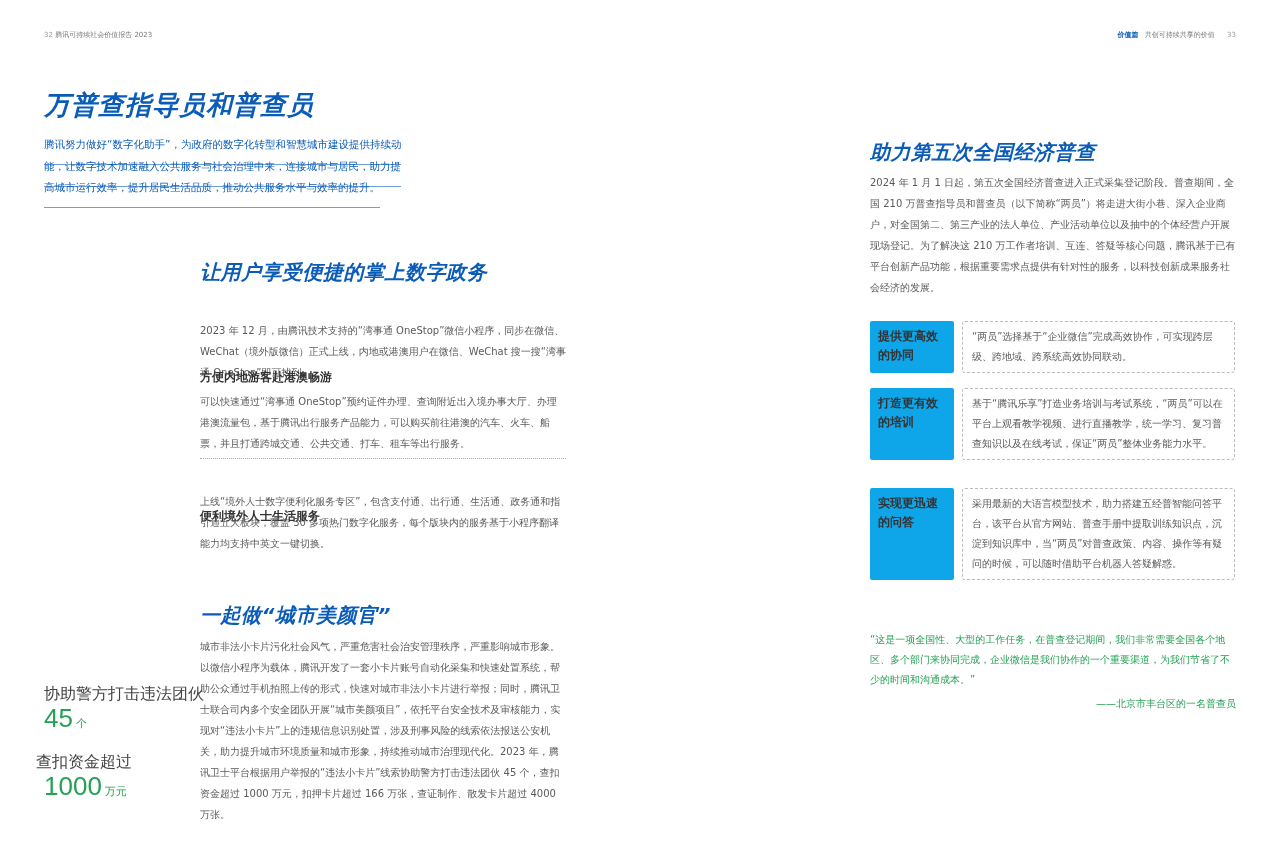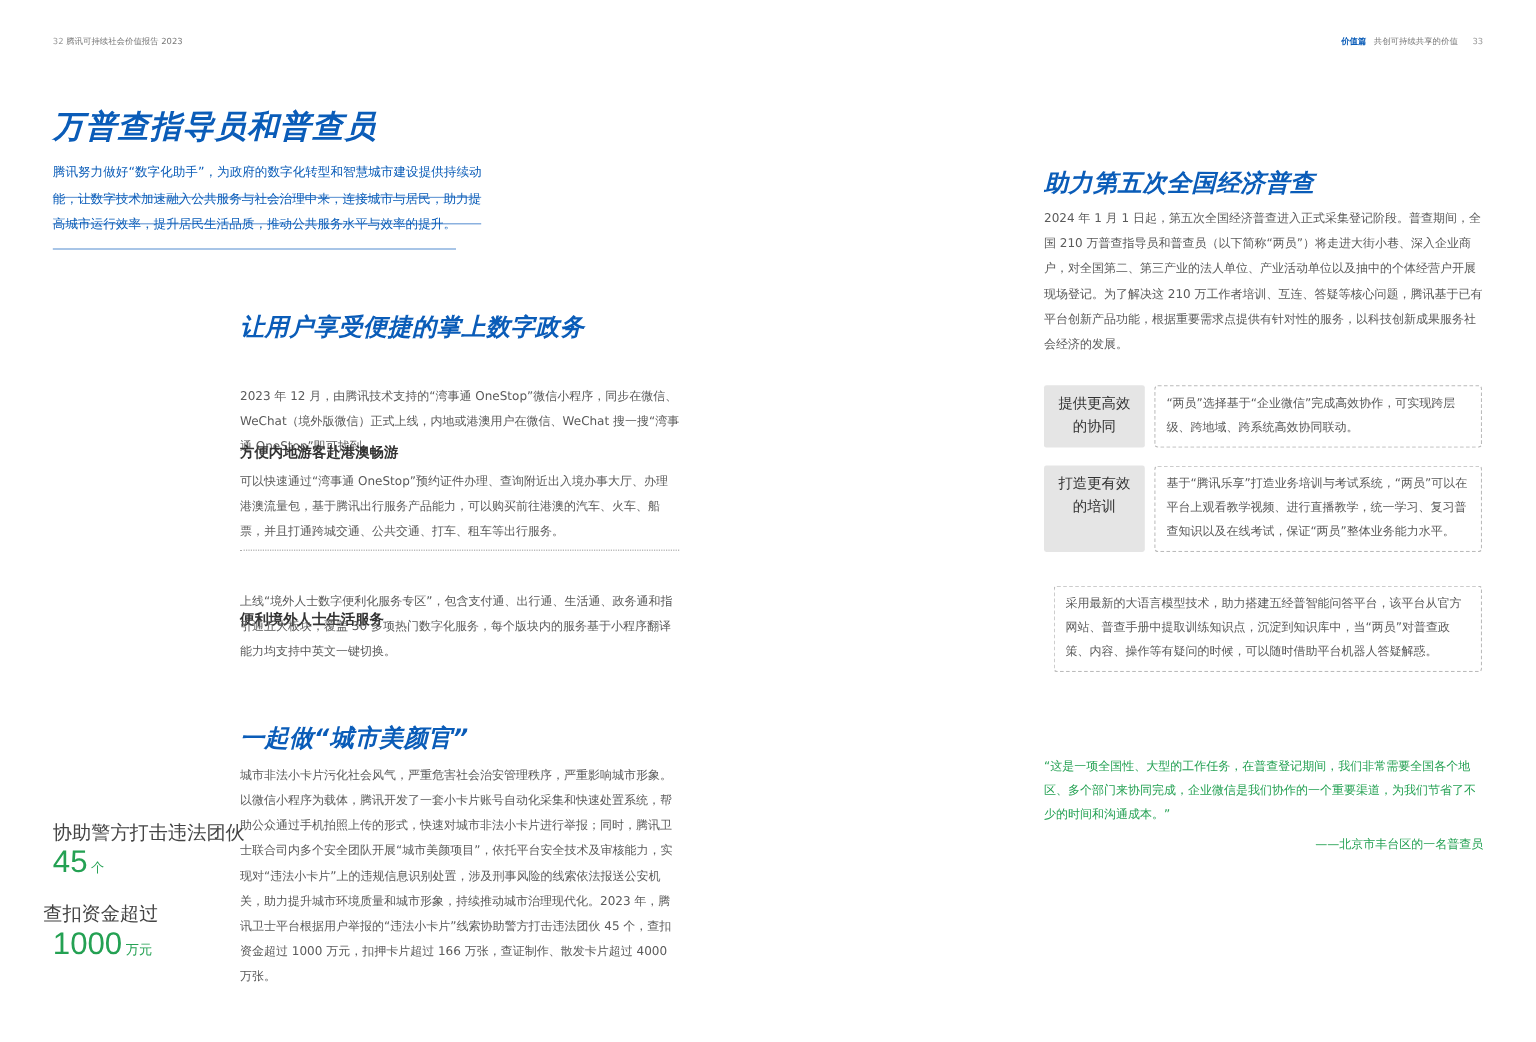--- a/index.html
+++ b/index.html
@@ -20,21 +20,21 @@
   .sec-title { position: absolute; font-size: 20px; font-weight: bold; font-style: italic; color: #0a5cb8; letter-spacing: 0.5px; }
   .body-text { position: absolute; font-size: 10px; line-height: 21px; color: #5a5a5a; }
   .sub-title { position: absolute; font-size: 12px; color: #333; font-weight: bold; }
   .dotline { position: absolute; border-top: 1px dotted #aaa; }
 
   .stat-label { position: absolute; font-size: 16px; color: #444; }
   .stat-num { position: absolute; font-size: 26px; color: #24a153; font-family: "Liberation Sans", sans-serif; }
   .stat-unit { font-size: 11px; color: #24a153; margin-left: 3px; }
 
   .card-row { position: absolute; left: 870px; width: 365px; display: flex; }
-  .card-label { width: 84px; background: #e5e5e5; border-radius: 2px; padding: 6px 8px; font-size: 12px; line-height: 19px; color: #333; font-weight: normal; text-align: center; }
+  .card-label { width: 84px; background: #0ea5e9; border-radius: 2px; padding: 6px 8px; font-size: 12px; line-height: 19px; color: #333; font-weight: bold; }
   .card-body { flex: 1; margin-left: 8px; border: 1px dashed #bbb; border-radius: 3px; padding: 5px 9px; font-size: 10px; line-height: 20px; color: #5a5a5a; }
 
   .quote { position: absolute; left: 870px; top: 630px; width: 368px; font-size: 10px; line-height: 20px; color: #24a153; }
   .quote-src { position: absolute; right: 44px; top: 697px; font-size: 10px; color: #24a153; }
 </style>
 </head>
 <body>
 
 <div class="hdr hdr-left">
   <span class="pg">32</span>
@@ -80,17 +80,18 @@
 
 <div class="card-row" style="top:321px;">
   <div class="card-label">提供更高效的协同</div>
   <div class="card-body">“两员”选择基于“企业微信”完成高效协作，可实现跨层级、跨地域、跨系统高效协同联动。</div>
 </div>
 <div class="card-row" style="top:388px;">
   <div class="card-label">打造更有效的培训</div>
   <div class="card-body">基于“腾讯乐享”打造业务培训与考试系统，“两员”可以在平台上观看教学视频、进行直播教学，统一学习、复习普查知识以及在线考试，保证“两员”整体业务能力水平。</div>
 </div>
 <div class="card-row" style="top:488px;">
+  <div class="card-label">实现更迅速的问答</div>
   <div class="card-body">采用最新的大语言模型技术，助力搭建五经普智能问答平台，该平台从官方网站、普查手册中提取训练知识点，沉淀到知识库中，当“两员”对普查政策、内容、操作等有疑问的时候，可以随时借助平台机器人答疑解惑。</div>
 </div>
 
 <div class="quote">“这是一项全国性、大型的工作任务，在普查登记期间，我们非常需要全国各个地区、多个部门来协同完成，企业微信是我们协作的一个重要渠道，为我们节省了不少的时间和沟通成本。”</div>
 <div class="quote-src">——北京市丰台区的一名普查员</div>
 
 </body></html>

